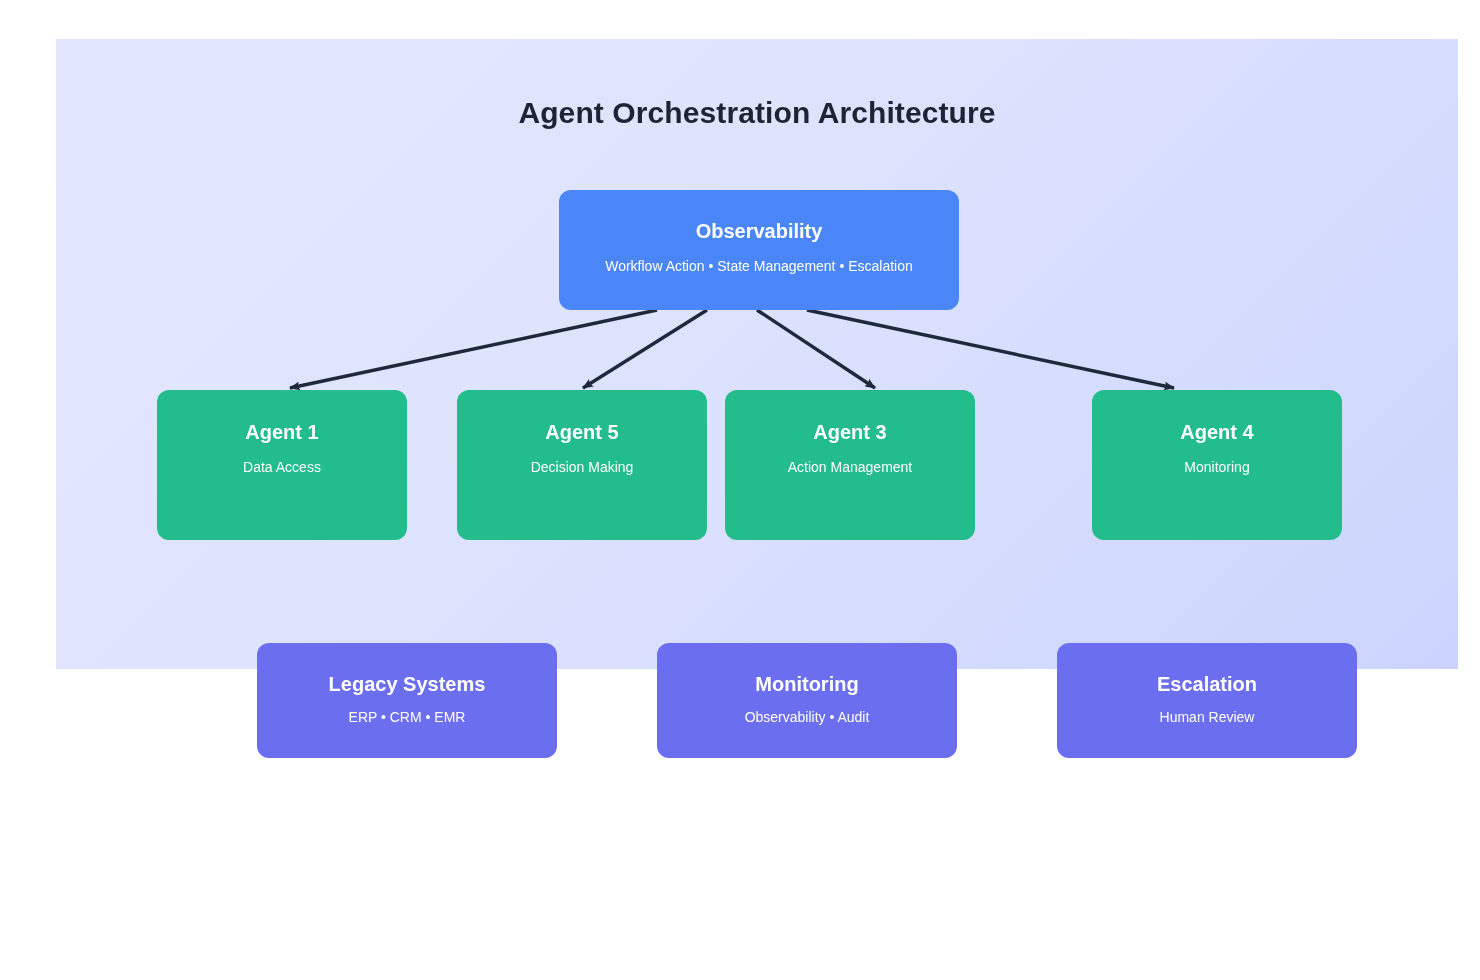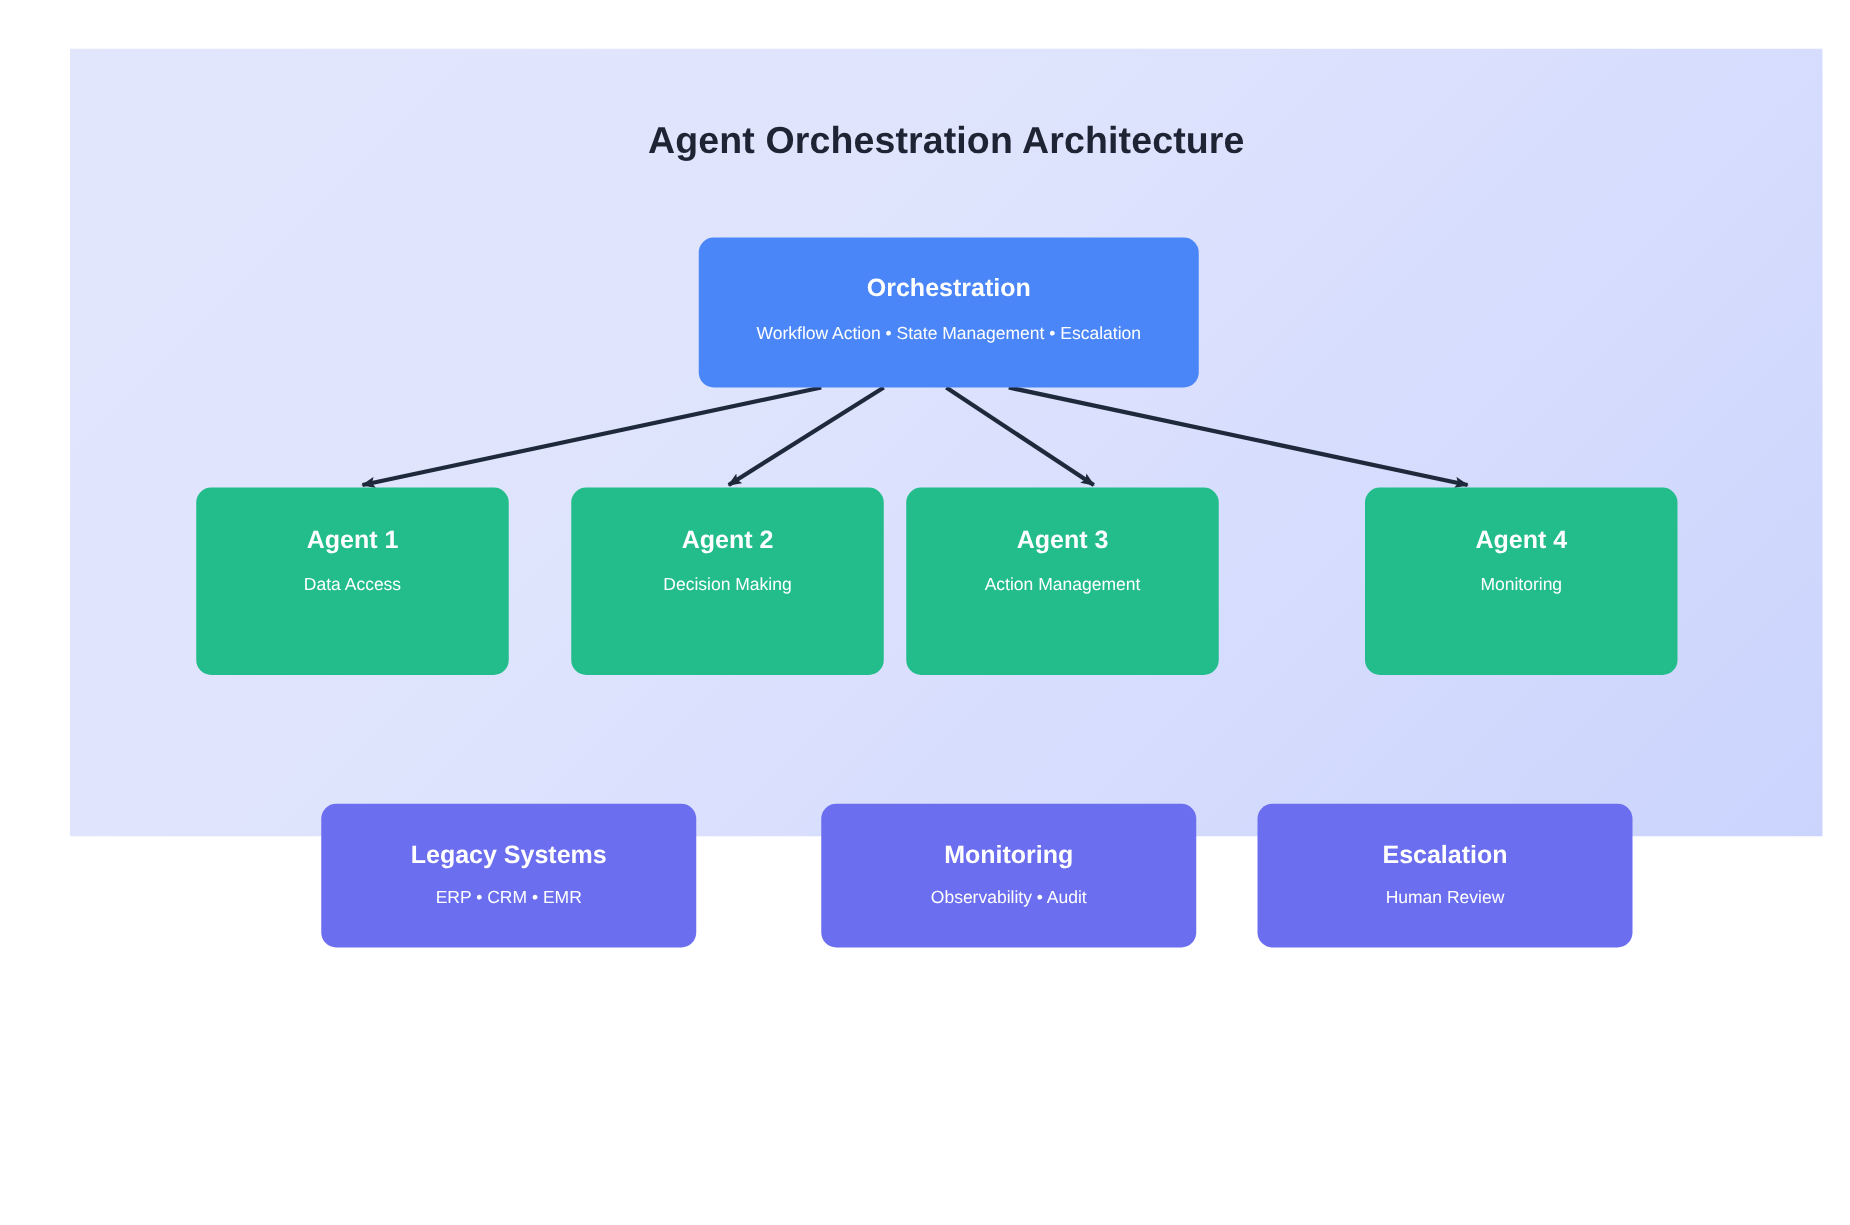--- a/index.html
+++ b/index.html
@@ -105,21 +105,21 @@
   .node-support {
     top: 604px;
     width: 300px;
     height: 115px;
     background: #6c6ef0;
     padding-top: 29px;
   }
   .node-support .node-subtitle { margin-top: 12px; }
   .support-0 { left: 201px; text-align: center; }
   .support-1 { left: 601px; }
-  .support-2 { left: 950px; }
+  .support-2 { left: 1001px; }
 </style>
 </head>
 <body>
 
 <div id="diagram-root">
   <div class="canvas-panel">
 
     <div class="diagram-title">Agent Orchestration Architecture</div>
 
     <svg class="edge-layer" viewBox="0 0 1402 900" width="1402" height="900">
@@ -130,31 +130,31 @@
       </defs>
       <g stroke="#1e293b" stroke-width="3.4" fill="none" marker-end="url(#arrowhead)">
         <line x1="601" y1="271" x2="234" y2="349"></line>
         <line x1="651" y1="271" x2="527" y2="349"></line>
         <line x1="701" y1="271" x2="819" y2="349"></line>
         <line x1="751" y1="271" x2="1118" y2="349"></line>
       </g>
     </svg>
 
     <div class="node node-orchestrator">
-      <div class="node-title">Orchestration</div>
+      <div class="node-title">Observability</div>
       <div class="node-subtitle">Workflow Action • State Management • Escalation</div>
     </div>
 
     <div class="node node-agent agent-0">
       <div class="node-title">Agent 1</div>
       <div class="node-subtitle">Data Access</div>
     </div>
 
     <div class="node node-agent agent-1">
-      <div class="node-title">Agent 2</div>
+      <div class="node-title">Agent 5</div>
       <div class="node-subtitle">Decision Making</div>
     </div>
 
     <div class="node node-agent agent-2">
       <div class="node-title">Agent 3</div>
       <div class="node-subtitle">Action Management</div>
     </div>
 
     <div class="node node-agent agent-3">
       <div class="node-title">Agent 4</div>

